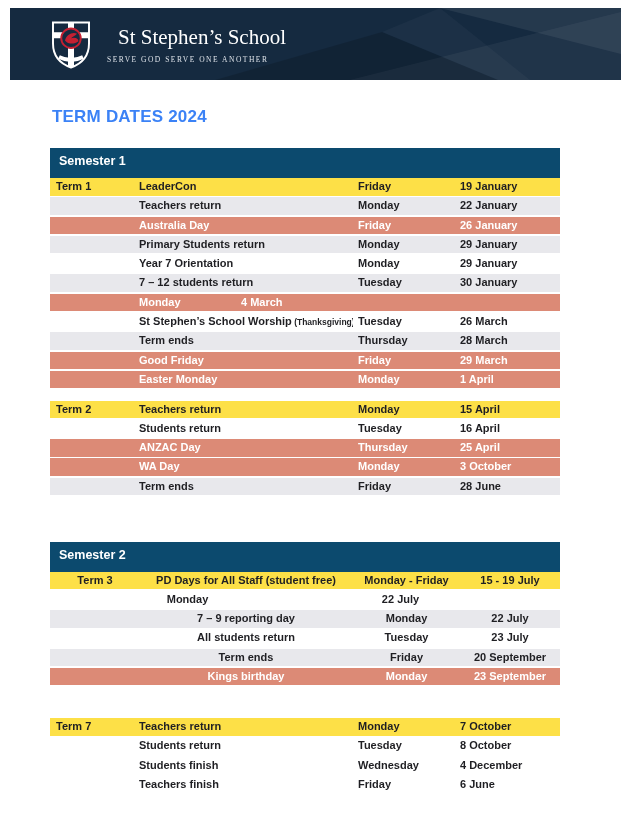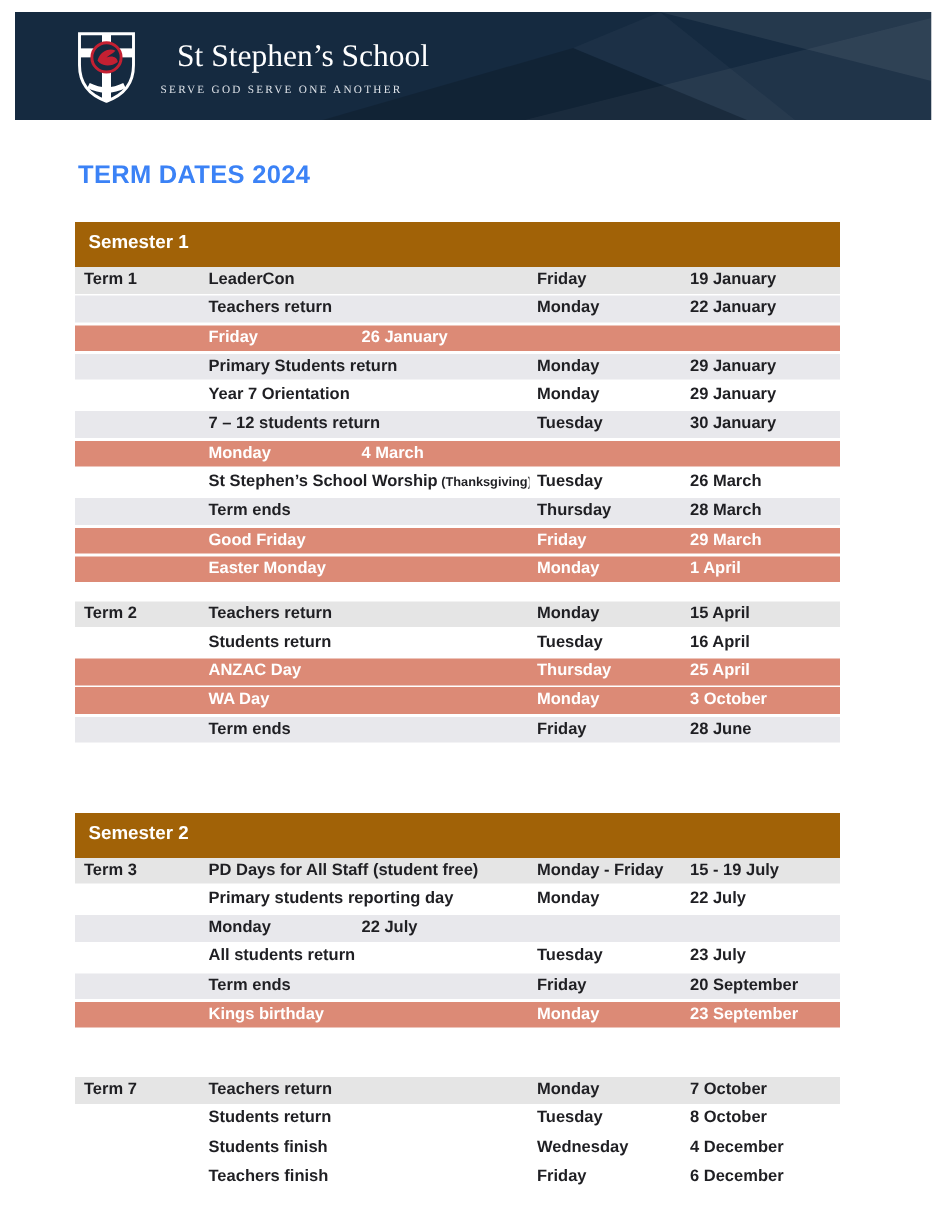--- a/index.html
+++ b/index.html
@@ -32,32 +32,32 @@
   
   .page-title {
     position:absolute; left:52px; top:107px;
     font-size:17px; font-weight:bold; letter-spacing:0.2px;
     color:#3b82f6; white-space:nowrap;
   }
 
   
   .sem-bar {
     position:absolute; left:50px; width:510px; height:45px;
-    background:#a16207; color:#ffffff;
+    background:#0c4a6e; color:#ffffff;
     font-size:12.5px; font-weight:bold; line-height:27px;
     padding-left:9px;
   }
   .term-block { position:absolute; left:50px; width:510px; }
   .row {
     display:flex; align-items:center;
     height:17.5px; margin-bottom:1.8px;
     font-size:11px; font-weight:bold; color:#1f1f23;
     line-height:17.5px; white-space:nowrap;
   }
-  .v-first   { background:#e5e5e5; }
+  .v-first   { background:#fde047; }
   .v-gray    { background:#e8e8ec; }
   .v-white   { background:#ffffff; }
   .v-holiday { background:#dc8a76; color:#ffffff; }
   .cell       { overflow:hidden; }
   .cell.term  { width:84px;  padding-left:6px; }
   .cell.event { width:219px; padding-left:5px; }
   .cell.day   { width:102px; padding-left:5px; }
   .cell.date  { flex:1;      padding-left:5px; }
   .note { font-size:8.5px; }
 </style>
@@ -107,20 +107,21 @@
           <div class="cell date">19 January</div>
         </div>
         <div class="row v-gray">
           <div class="cell term"></div>
           <div class="cell event">Teachers return</div>
           <div class="cell day">Monday</div>
           <div class="cell date">22 January</div>
         </div>
         <div class="row v-holiday">
           <div class="cell term"></div>
+          <div class="cell event">Australia Day</div>
           <div class="cell day">Friday</div>
           <div class="cell date">26 January</div>
         </div>
         <div class="row v-gray">
           <div class="cell term"></div>
           <div class="cell event">Primary Students return</div>
           <div class="cell day">Monday</div>
           <div class="cell date">29 January</div>
         </div>
         <div class="row v-white">
@@ -191,35 +192,35 @@
           <div class="cell date">3 October</div>
         </div>
         <div class="row v-gray">
           <div class="cell term"></div>
           <div class="cell event">Term ends</div>
           <div class="cell day">Friday</div>
           <div class="cell date">28 June</div>
         </div>
       </div>
       <div class="sem-bar" style="top: 542px;">Semester 2</div>
-      <div class="term-block" style="top: 571.5px;">
+      <div class="term-block" style="top: 571.5px; text-align: center;">
         <div class="row v-first">
           <div class="cell term">Term 3</div>
           <div class="cell event">PD Days for All Staff (student free)</div>
           <div class="cell day">Monday - Friday</div>
           <div class="cell date">15 - 19 July</div>
         </div>
         <div class="row v-white">
           <div class="cell term"></div>
-          <div class="cell event">Primary students reporting day</div>
           <div class="cell day">Monday</div>
           <div class="cell date">22 July</div>
         </div>
         <div class="row v-gray">
           <div class="cell term"></div>
+          <div class="cell event">7 – 9 reporting day</div>
           <div class="cell day">Monday</div>
           <div class="cell date">22 July</div>
         </div>
         <div class="row v-white">
           <div class="cell term"></div>
           <div class="cell event">All students return</div>
           <div class="cell day">Tuesday</div>
           <div class="cell date">23 July</div>
         </div>
         <div class="row v-gray">
@@ -251,18 +252,18 @@
         <div class="row v-white">
           <div class="cell term"></div>
           <div class="cell event">Students finish</div>
           <div class="cell day">Wednesday</div>
           <div class="cell date">4 December</div>
         </div>
         <div class="row v-white">
           <div class="cell term"></div>
           <div class="cell event">Teachers finish</div>
           <div class="cell day">Friday</div>
-          <div class="cell date">6 December</div>
+          <div class="cell date">6 June</div>
         </div>
       </div>
     </div>
 
 </div>
 
 </body></html>

